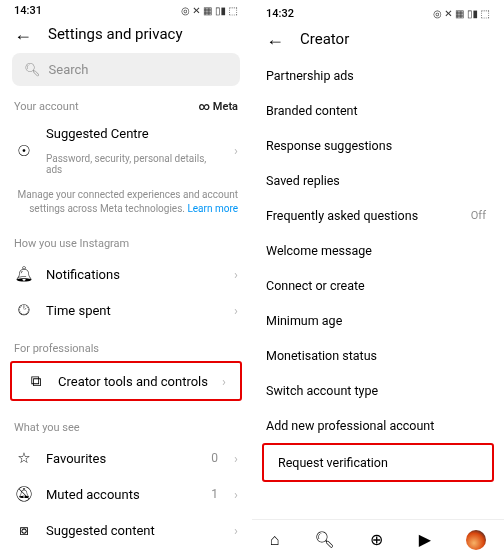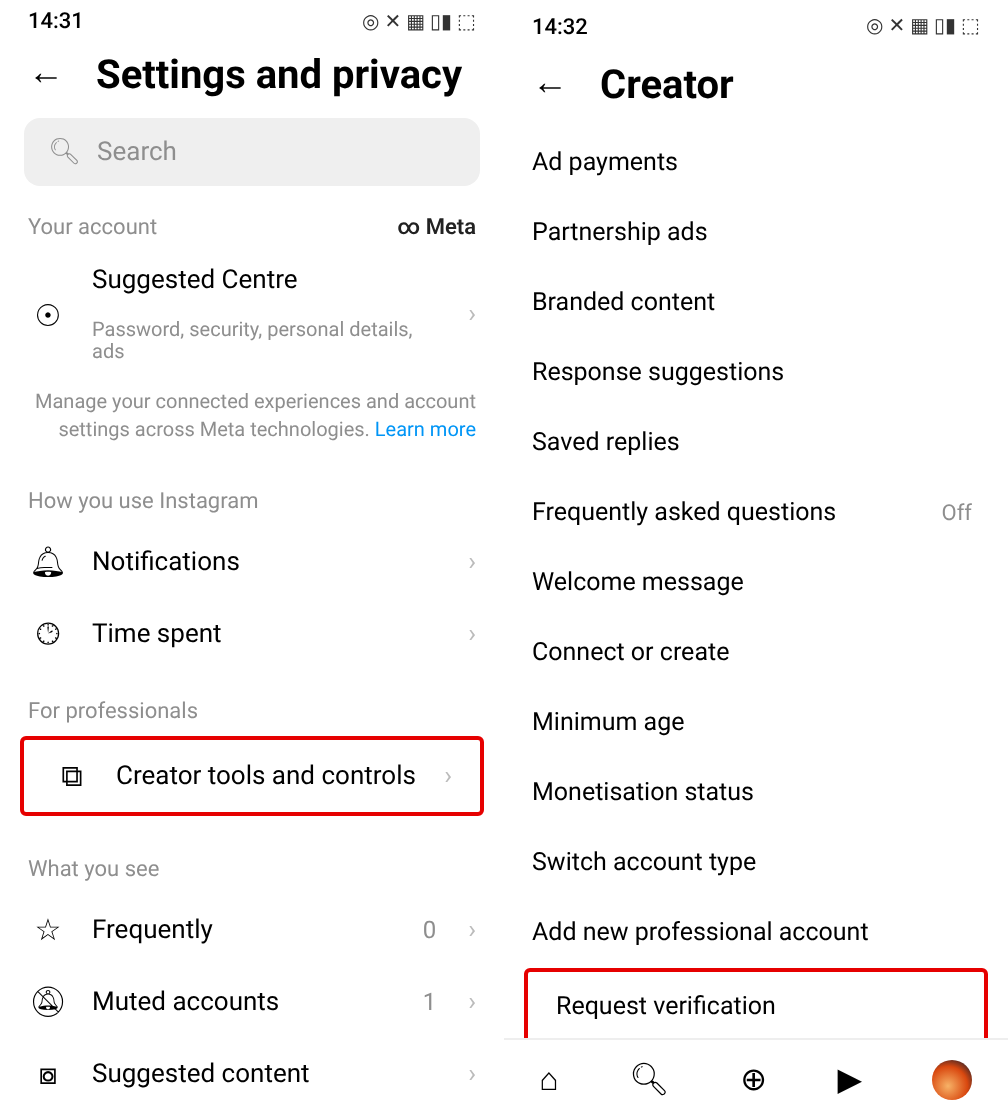--- a/index.html
+++ b/index.html
@@ -1,21 +1,21 @@
 <!DOCTYPE html>
 <html><head>
 <meta charset="utf-8">
 <style>
   * { box-sizing: border-box; margin: 0; padding: 0; }
   body { font-family: -apple-system, "Segoe UI", Roboto, sans-serif; width: 504px; height: 560px; display: flex; background: #fff; color: #000; overflow: hidden; }
   .screen { width: 252px; height: 559px; display: flex; flex-direction: column; position: relative; }
   .statusbar { display: flex; justify-content: space-between; align-items: center; padding: 4px 14px 0 14px; font-size: 11px; height: 22px; font-weight: 500; }
   .statusicons { display: flex; gap: 3px; font-size: 10px; color:#333; }
   .header { display: flex; align-items: center; padding: 8px 14px 10px 14px; gap: 16px; }
-  .header h1 { font-size: 20px; font-weight: 700; }
+  .header h1 { font-size: 15px; font-weight: 400; }
   .back { font-size: 18px; line-height: 1; }
   .searchbar { margin: 0 12px 14px 12px; background: #efefef; color: #8e8e8e; font-size: 13px; padding: 9px 12px; border-radius: 8px; display: flex; align-items: center; gap: 8px; }
   .section-label { font-size: 11px; color: #8e8e8e; padding: 0 14px 6px 14px; }
   .row { display: flex; align-items: center; padding: 9px 14px; font-size: 13px; gap: 12px; }
   .row .icon { width: 20px; display: flex; justify-content: center; font-size: 15px; }
   .row .label { flex: 1; }
   .row .sub { font-size: 10px; color: #8e8e8e; margin-top: 12px; }
   .row .chev { color: #bbb; font-size: 13px; }
   .row .trail { color: #8e8e8e; font-size: 12px; margin-right: 4px; }
   .fine { font-size: 10px; color: #8e8e8e; padding: 4px 14px 8px 14px; line-height: 1.35; text-align: right; }
@@ -78,21 +78,21 @@
     <div class="row">
       <span class="icon">⧉</span>
       <span class="label">Creator tools and controls</span>
       <span class="chev">›</span>
     </div>
   </div>
   <div class="divider" style="margin-top:10px"></div>
   <div class="section-label">What you see</div>
   <div class="row">
     <span class="icon">☆</span>
-    <span class="label">Frequently</span>
+    <span class="label">Favourites</span>
     <span class="trail">0</span>
     <span class="chev">›</span>
   </div>
   <div class="row">
     <span class="icon">🔕︎</span>
     <span class="label">Muted accounts</span>
     <span class="trail">1</span>
     <span class="chev">›</span>
   </div>
   <div class="row">
@@ -110,23 +110,20 @@
 <div class="screen">
   <div class="statusbar">
     <span>14:32</span>
     <span class="statusicons">◎ ✕ ▦ ▯▮ ⬚</span>
   </div>
   <div class="header">
     <span class="back">←</span>
     <h1>Creator</h1>
   </div>
   <div class="list2">
-    <div class="row">
-        <span class="label">Ad payments</span>
-      </div>
     <div class="row">
         <span class="label">Partnership ads</span>
       </div>
     <div class="row">
         <span class="label">Branded content</span>
       </div>
     <div class="row">
         <span class="label">Response suggestions</span>
       </div>
     <div class="row">

